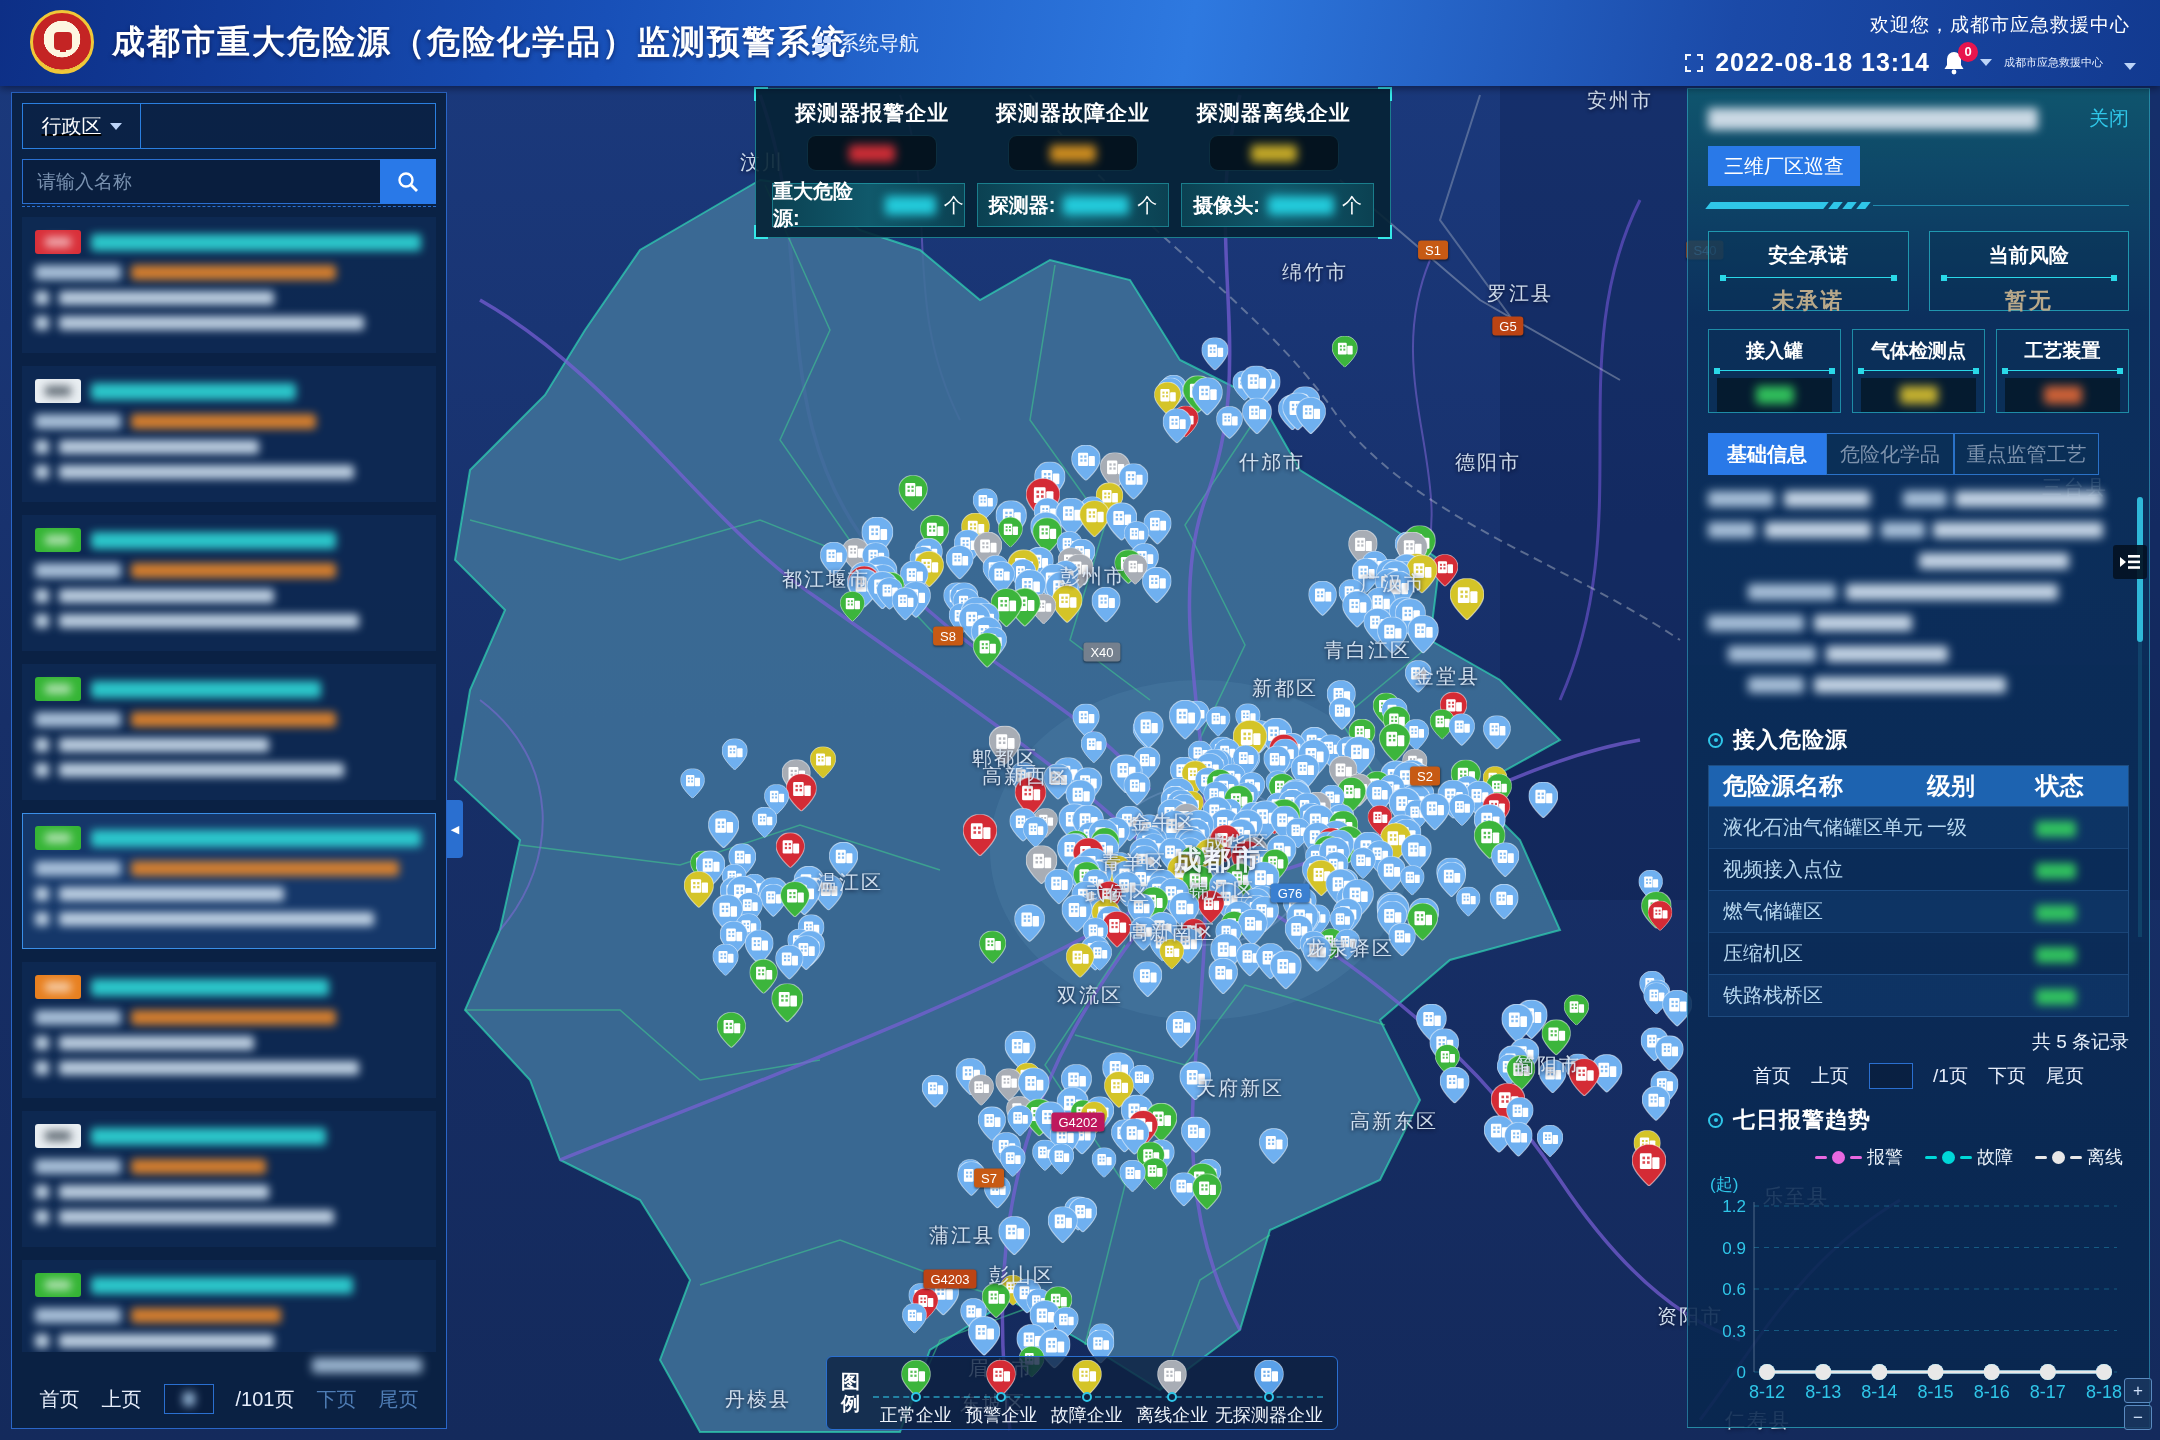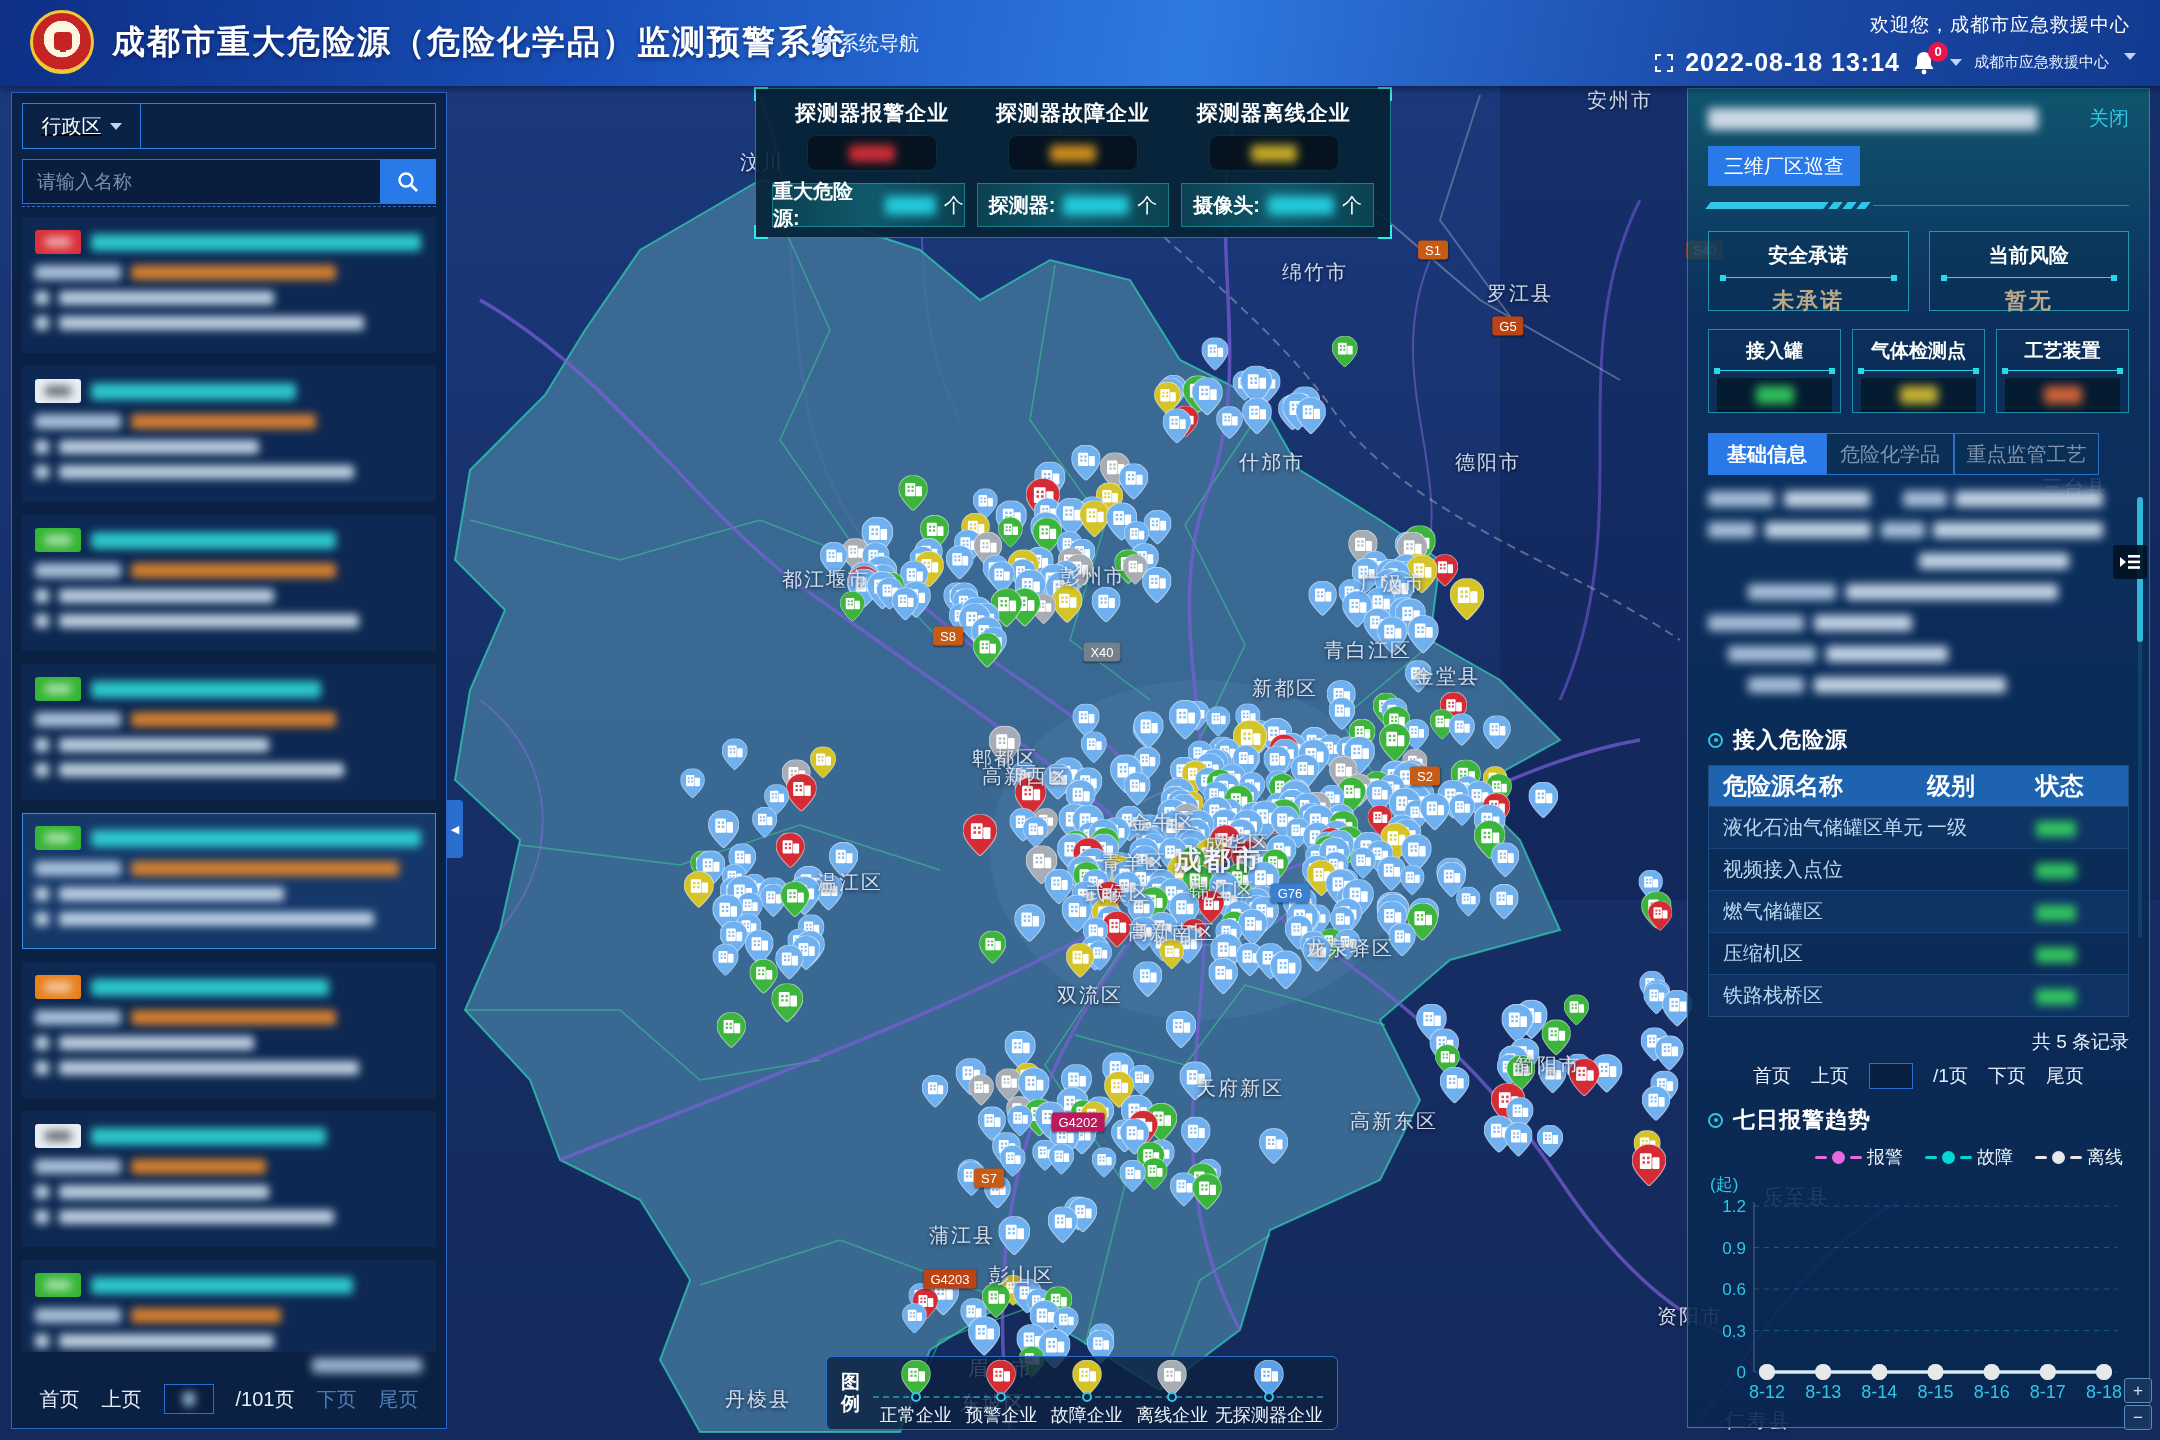--- a/index.html
+++ b/index.html
@@ -23,21 +23,21 @@
   .fs-ic{width:18px;height:18px;position:relative;opacity:.95;}
   .fs-ic i{position:absolute;width:6px;height:6px;border:2px solid #fff;}
   .fs-ic i:nth-child(1){left:0;top:0;border-right:0;border-bottom:0;}
   .fs-ic i:nth-child(2){right:0;top:0;border-left:0;border-bottom:0;}
   .fs-ic i:nth-child(3){left:0;bottom:0;border-right:0;border-top:0;}
   .fs-ic i:nth-child(4){right:0;bottom:0;border-left:0;border-top:0;}
   .hdr-date{font-size:25px;font-weight:bold;letter-spacing:1px;}
   .bell-wrap{position:relative;width:26px;height:26px;}
   .bell-badge{position:absolute;right:-10px;top:-8px;min-width:20px;height:20px;border-radius:10px;background:#e8154e;color:#fff;font-size:13px;font-weight:bold;display:flex;align-items:center;justify-content:center;padding:0 4px;}
   .caret{width:0;height:0;border-left:6px solid transparent;border-right:6px solid transparent;border-top:7px solid #bcd4f8;}
-  .hdr-org{font-size:15px;color:#e8f0ff;display:flex;align-items:flex-start;gap:15px;cursor:pointer;}
+  .hdr-org{font-size:11px;color:#e8f0ff;display:flex;align-items:flex-end;gap:21px;cursor:pointer;}
 
   
   .map-layer{position:absolute;left:0;top:86px;width:2160px;height:1354px;z-index:1;}
   .map-layer svg{position:absolute;left:0;top:-86px;width:2160px;height:1440px;}
   .map-label{position:absolute;transform:translate(-50%,-50%);color:#dde9f6;font-size:20px;letter-spacing:2px;white-space:nowrap;text-shadow:0 1px 4px rgba(0,0,25,.9);opacity:.92;z-index:5;}
   .map-label.big{font-size:27px;font-weight:bold;color:#f2f7ff;}
   .road-badge{position:absolute;transform:translate(-50%,-50%);font-size:13px;color:#fff;padding:2px 7px;border-radius:3px;z-index:5;box-shadow:0 1px 2px rgba(0,0,0,.4);}
   .zoom-ctl{position:absolute;left:2124px;top:1378px;z-index:50;display:flex;flex-direction:column;gap:2px;}
   .zoom-ctl button{width:28px;height:25px;background:rgba(25,55,95,.88);border:1px solid #5a8ac0;color:#cfe0f8;font-size:17px;line-height:1;border-radius:3px;cursor:pointer;}
 

